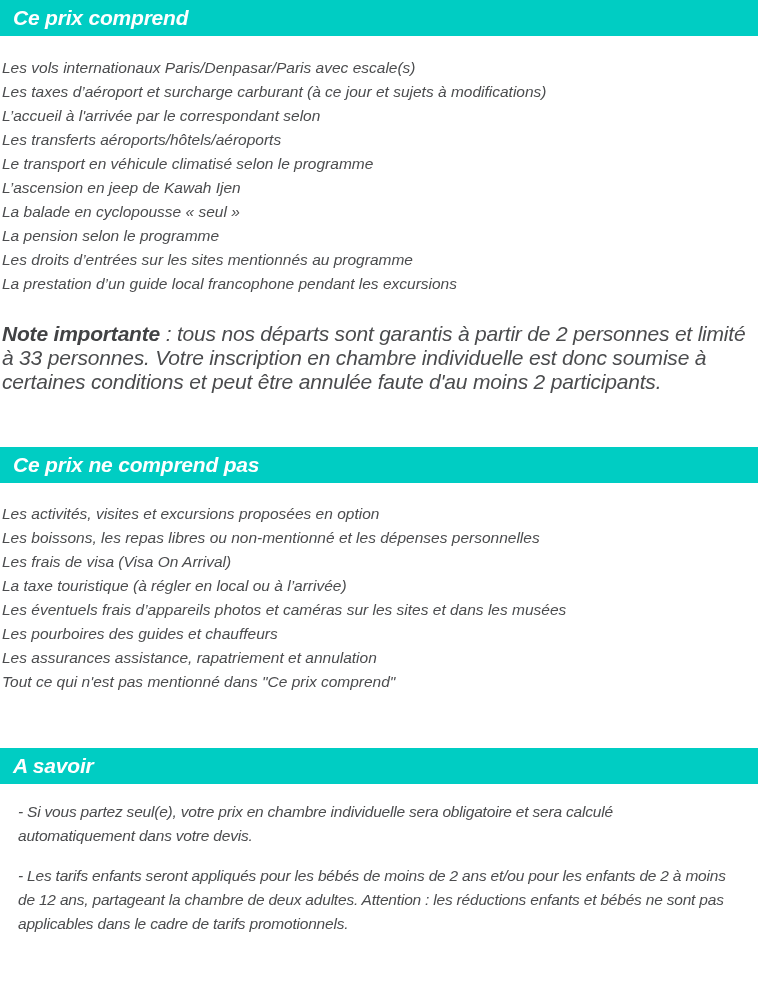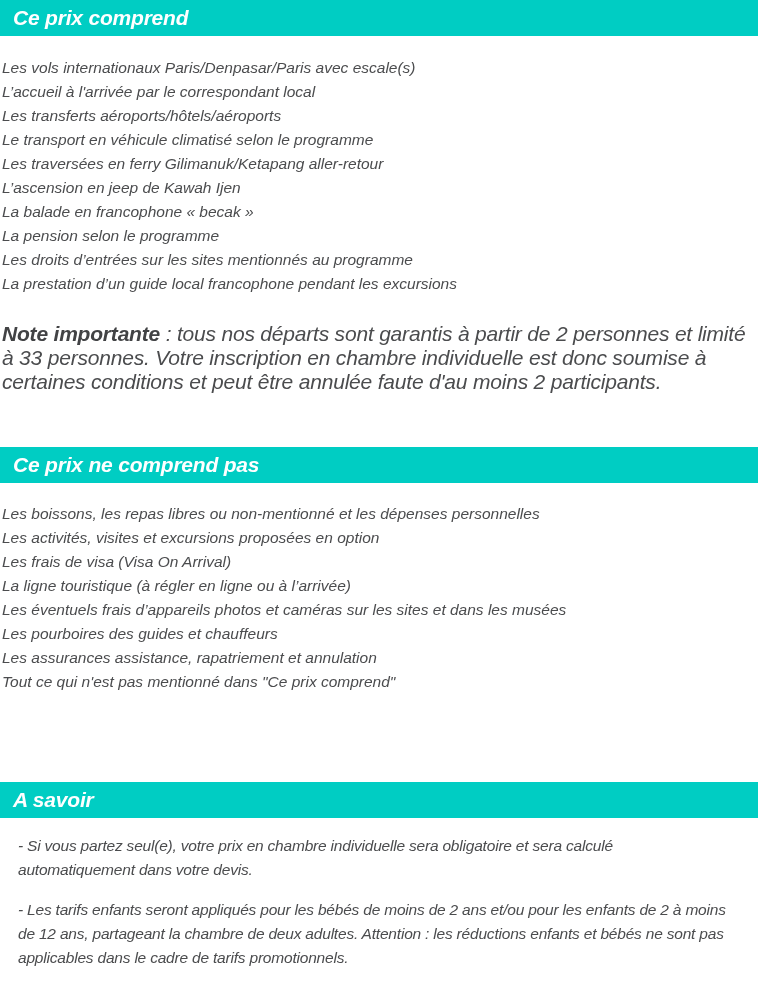--- a/index.html
+++ b/index.html
@@ -48,21 +48,21 @@
   }
   .note{
     margin:26px 0 0 0;
     font-style:italic;
     font-size:21px;
     line-height:24px;
     letter-spacing:-0.2px;
   }
   .note b{color:#424345;}
   #header-not-included{margin-top:53px;}
-  #header-to-know{margin-top:88px;}
+  #header-to-know{margin-top:54px;}
   .para-list{margin-top:16px;}
   .para-list p{
     margin:16px;
     font-style:italic;
     font-size:15.5px;
     line-height:24px;
     letter-spacing:-0.2px;
   }
 </style>
 </head>
@@ -72,58 +72,58 @@
 
   <section id="section-included">
     <div class="section-header" id="header-included">
       <span class="section-title">Ce prix comprend</span>
     </div>
     <div class="content">
       <div class="item-list">
 
           <div class="list-item">Les vols internationaux Paris/Denpasar/Paris avec escale(s)</div>
 
+          <div class="list-item">Les taxes d’aéroport et surcharge carburant (à ce jour et sujets à modifications)</div>
 
-          <div class="list-item">L’accueil à l'arrivée par le correspondant local</div>
+          <div class="list-item">L’accueil à l'arrivée par le correspondant selon</div>
 
           <div class="list-item">Les transferts aéroports/hôtels/aéroports</div>
 
           <div class="list-item">Le transport en véhicule climatisé selon le programme</div>
 
-          <div class="list-item">Les traversées en ferry Gilimanuk/Ketapang aller-retour</div>
 
           <div class="list-item">L’ascension en jeep de Kawah Ijen</div>
 
-          <div class="list-item">La balade en francophone « becak »</div>
+          <div class="list-item">La balade en cyclopousse « seul »</div>
 
 
           <div class="list-item">La pension selon le programme</div>
 
           <div class="list-item">Les droits d’entrées sur les sites mentionnés au programme</div>
 
           <div class="list-item">La prestation d’un guide local francophone pendant les excursions</div>
         </div>
       <p class="note"><b>Note importante</b><span> : tous nos départs sont garantis à partir de 2 personnes et limité à 33 personnes. Votre inscription en chambre individuelle est donc soumise à certaines conditions et peut être annulée faute d'au moins 2 participants.</span></p>
     </div>
   </section>
 
   <section id="section-not-included">
     <div class="section-header" id="header-not-included">
       <span class="section-title">Ce prix ne comprend pas</span>
     </div>
     <div class="content">
       <div class="item-list">
 
+          <div class="list-item">Les activités, visites et excursions proposées en option</div>
+
           <div class="list-item">Les boissons, les repas libres ou non-mentionné et les dépenses personnelles</div>
-
-          <div class="list-item">Les activités, visites et excursions proposées en option</div>
 
           <div class="list-item">Les frais de visa (Visa On Arrival)</div>
 
-          <div class="list-item">La ligne touristique (à régler en ligne ou à l’arrivée)</div>
+          <div class="list-item">La taxe touristique (à régler en local ou à l’arrivée)</div>
 
           <div class="list-item">Les éventuels frais d’appareils photos et caméras sur les sites et dans les musées</div>
 
           <div class="list-item">Les pourboires des guides et chauffeurs</div>
 
           <div class="list-item">Les assurances assistance, rapatriement et annulation</div>
 
           <div class="list-item">Tout ce qui n'est pas mentionné dans "Ce prix comprend"</div>
         </div>
     </div>

